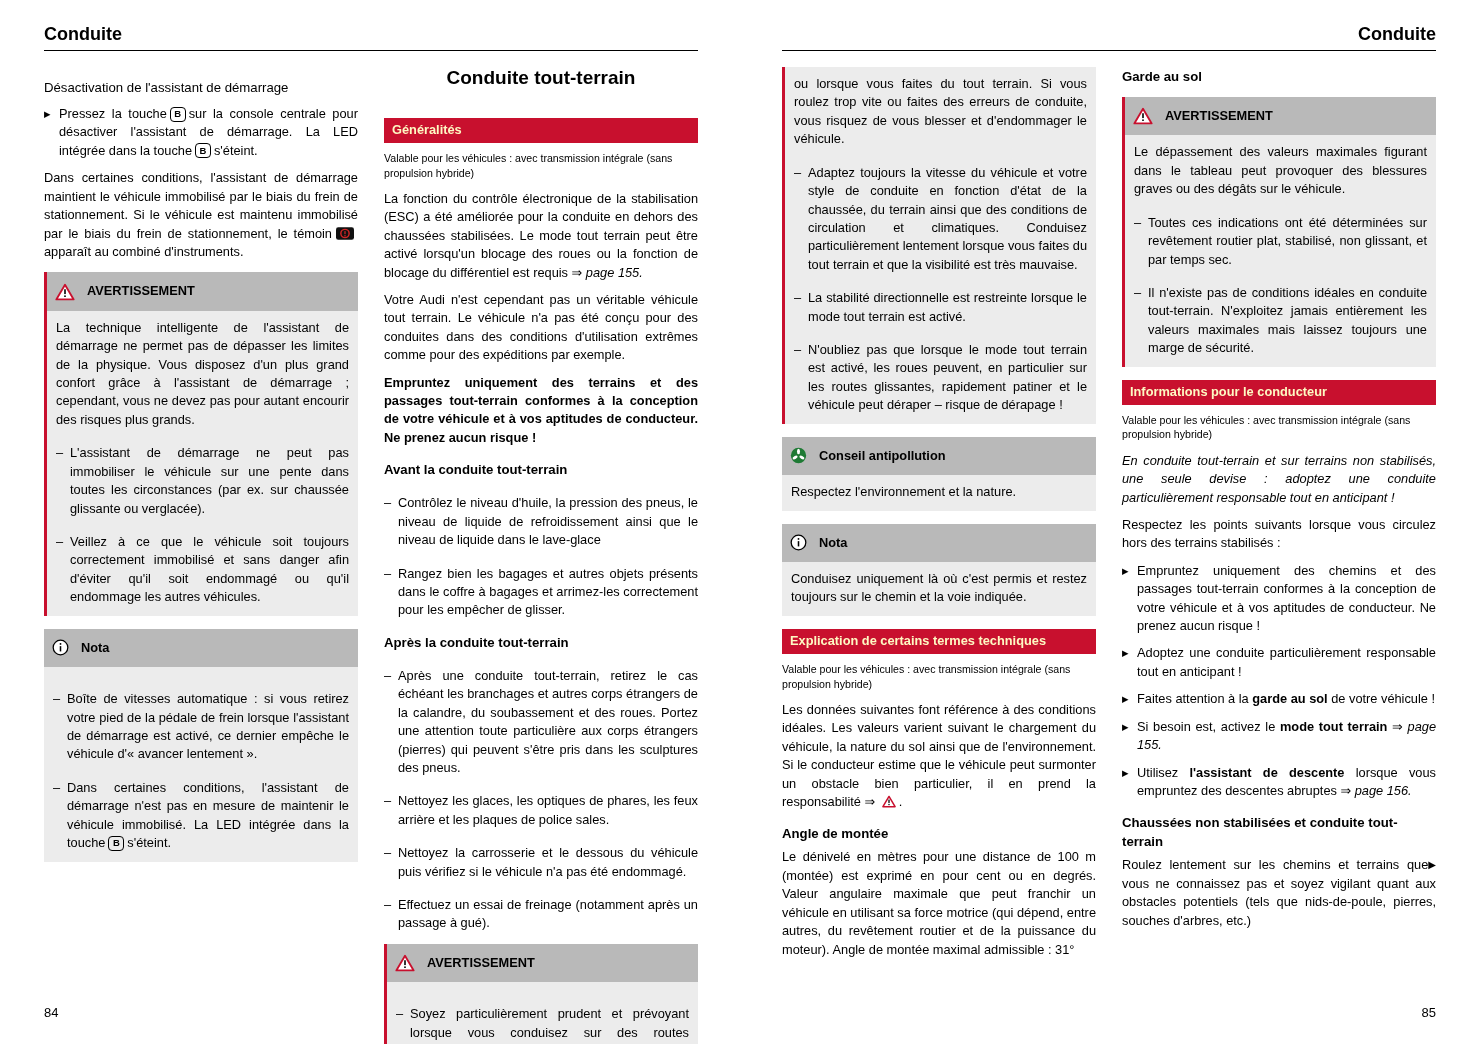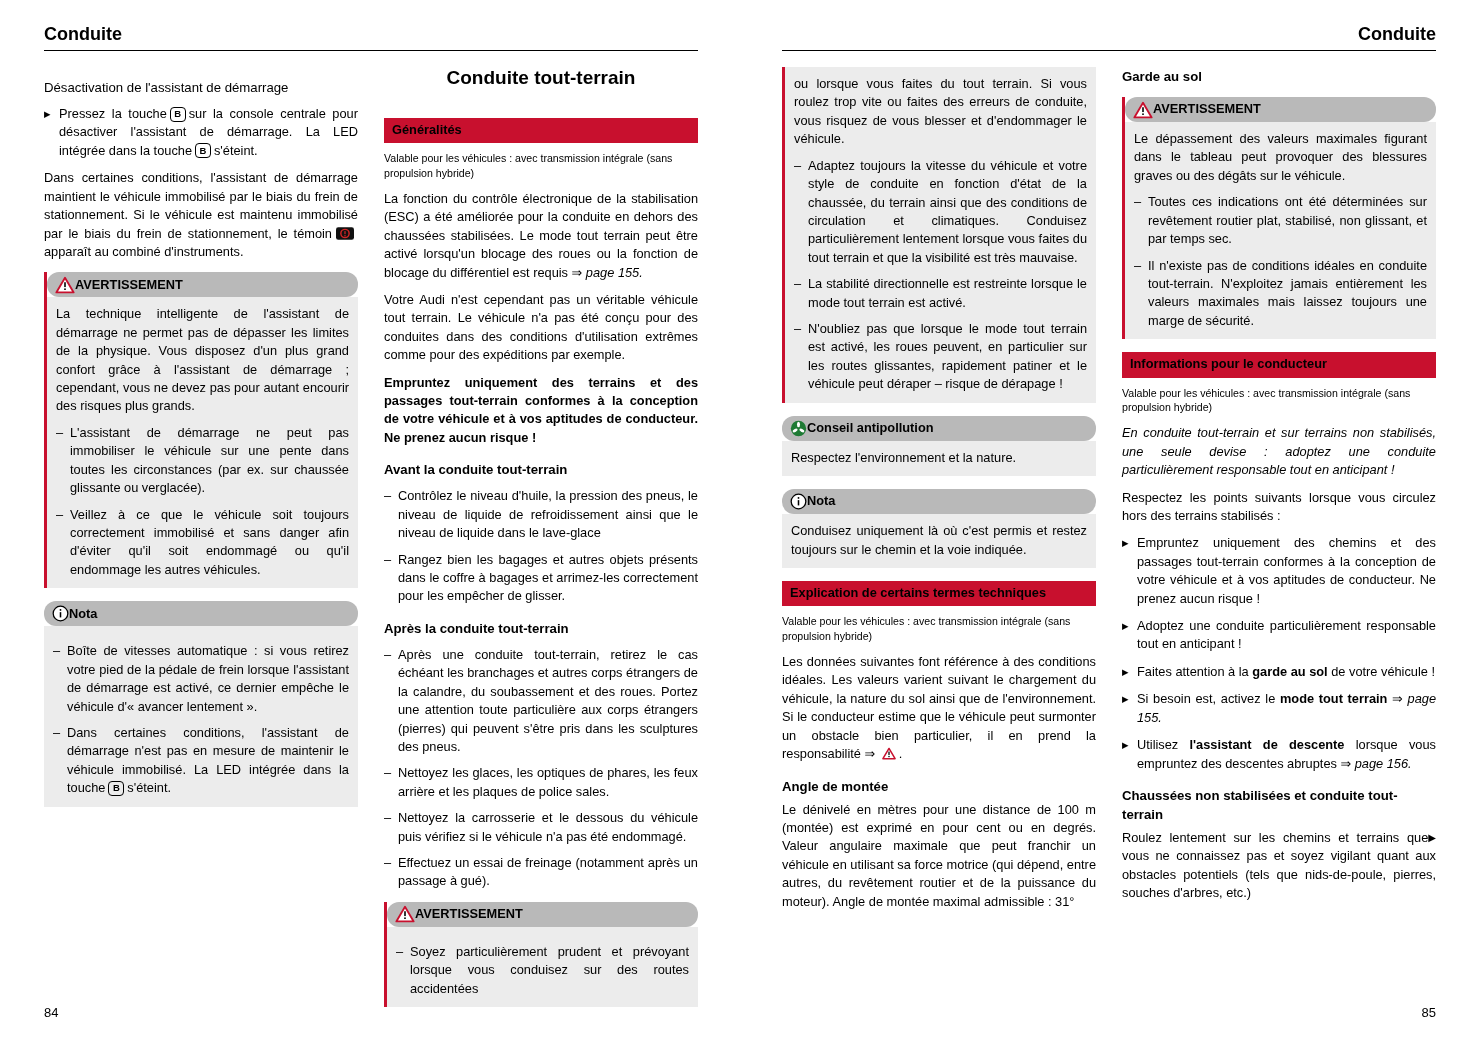--- a/index.html
+++ b/index.html
@@ -15,36 +15,36 @@
   .sheet{width:1476px;height:1044px;background:#fff;display:flex;overflow:hidden;}
   .page{width:738px;height:1044px;padding:24px 40px 46px 44px;position:relative;}
   .page-hdr{font-size:18px;font-weight:bold;padding-bottom:5px;border-bottom:1.4px solid #000;margin-bottom:16px;}
   .page-right .page-hdr{text-align:right;}
   .cols{display:flex;gap:26px;align-items:flex-start;}
   .col{flex:1;min-width:0;font-size:12.8px;line-height:1.44;text-align:justify;}
   .h-title{font-size:19px;font-weight:bold;margin:0 0 28px;line-height:1.2;text-align:center;}
   .h-col{font-size:13.2px;font-weight:normal;margin:11px 0 8px;text-align:left;}
   .h-sub{font-size:13.2px;font-weight:bold;margin:13px 0 5px;text-align:left;}
   .h-sub.mt0{margin-top:0;}
-  .redbar{background:var(--red);color:#000000;font-weight:bold;font-size:12.8px;padding:3px 8px 4px;margin:10px 0 8px;text-align:left;}
+  .redbar{background:var(--red);color:#fef9c3;font-weight:bold;font-size:12.8px;padding:3px 8px 4px;margin:10px 0 8px;text-align:left;}
   .valable{font-size:10.6px;line-height:1.35;margin:0 0 10px;text-align:left;}
   p.para{margin:0 0 9px;}
   .bold{font-weight:bold;}
   .italic{font-style:italic;}
   .pageref{font-style:italic;}
   .itx{flex:1;min-width:0;}
   .tri-item{display:flex;margin:0 0 9px;}
   .tri-item::before{content:"\25B6";font-size:8.5px;line-height:18px;width:15px;flex:none;}
-  .dash-item{display:flex;margin:8px 0 8px;}
+  .dash-item{display:flex;margin:15px 0 8px;}
   .dash-item::before{content:"\2013";width:14px;flex:none;}
   .dash-item p{flex:1;min-width:0;margin:0;}
   .box{margin:11px 0 13px;}
   .box.cont{margin-top:0;}
   .box-warning{border-left:3px solid var(--red);}
-  .box-hdr{display:flex;align-items:center;gap:0;background:var(--hdr-gray);padding:3px 8px;font-weight:bold;font-size:12.8px;min-height:25px;border-radius:12px;}
+  .box-hdr{display:flex;align-items:center;gap:12px;background:var(--hdr-gray);padding:10px 8px;font-weight:bold;font-size:12.8px;min-height:25px;}
   .box-body{background:var(--body-gray);padding:8px 9px 9px;}
   .box-body p{margin:0 0 8px;}
   .box-body p:last-child{margin-bottom:0;}
   .box-body .dash-item{margin-bottom:7px;}
   .box-body .dash-item:last-child{margin-bottom:0;}
   .key-btn{display:inline-block;border:1.2px solid #000;border-radius:4px;font-size:9.5px;font-weight:bold;line-height:1;padding:1.5px 3.5px 2px;vertical-align:1px;margin:0 3px;}
   .telltale{vertical-align:-2px;margin:0 4px;}
   .inline-warn{vertical-align:-2px;margin:0 3px;}
   .icon{flex:none;}
   .cont-arrow{float:right;font-size:10px;line-height:18px;}

